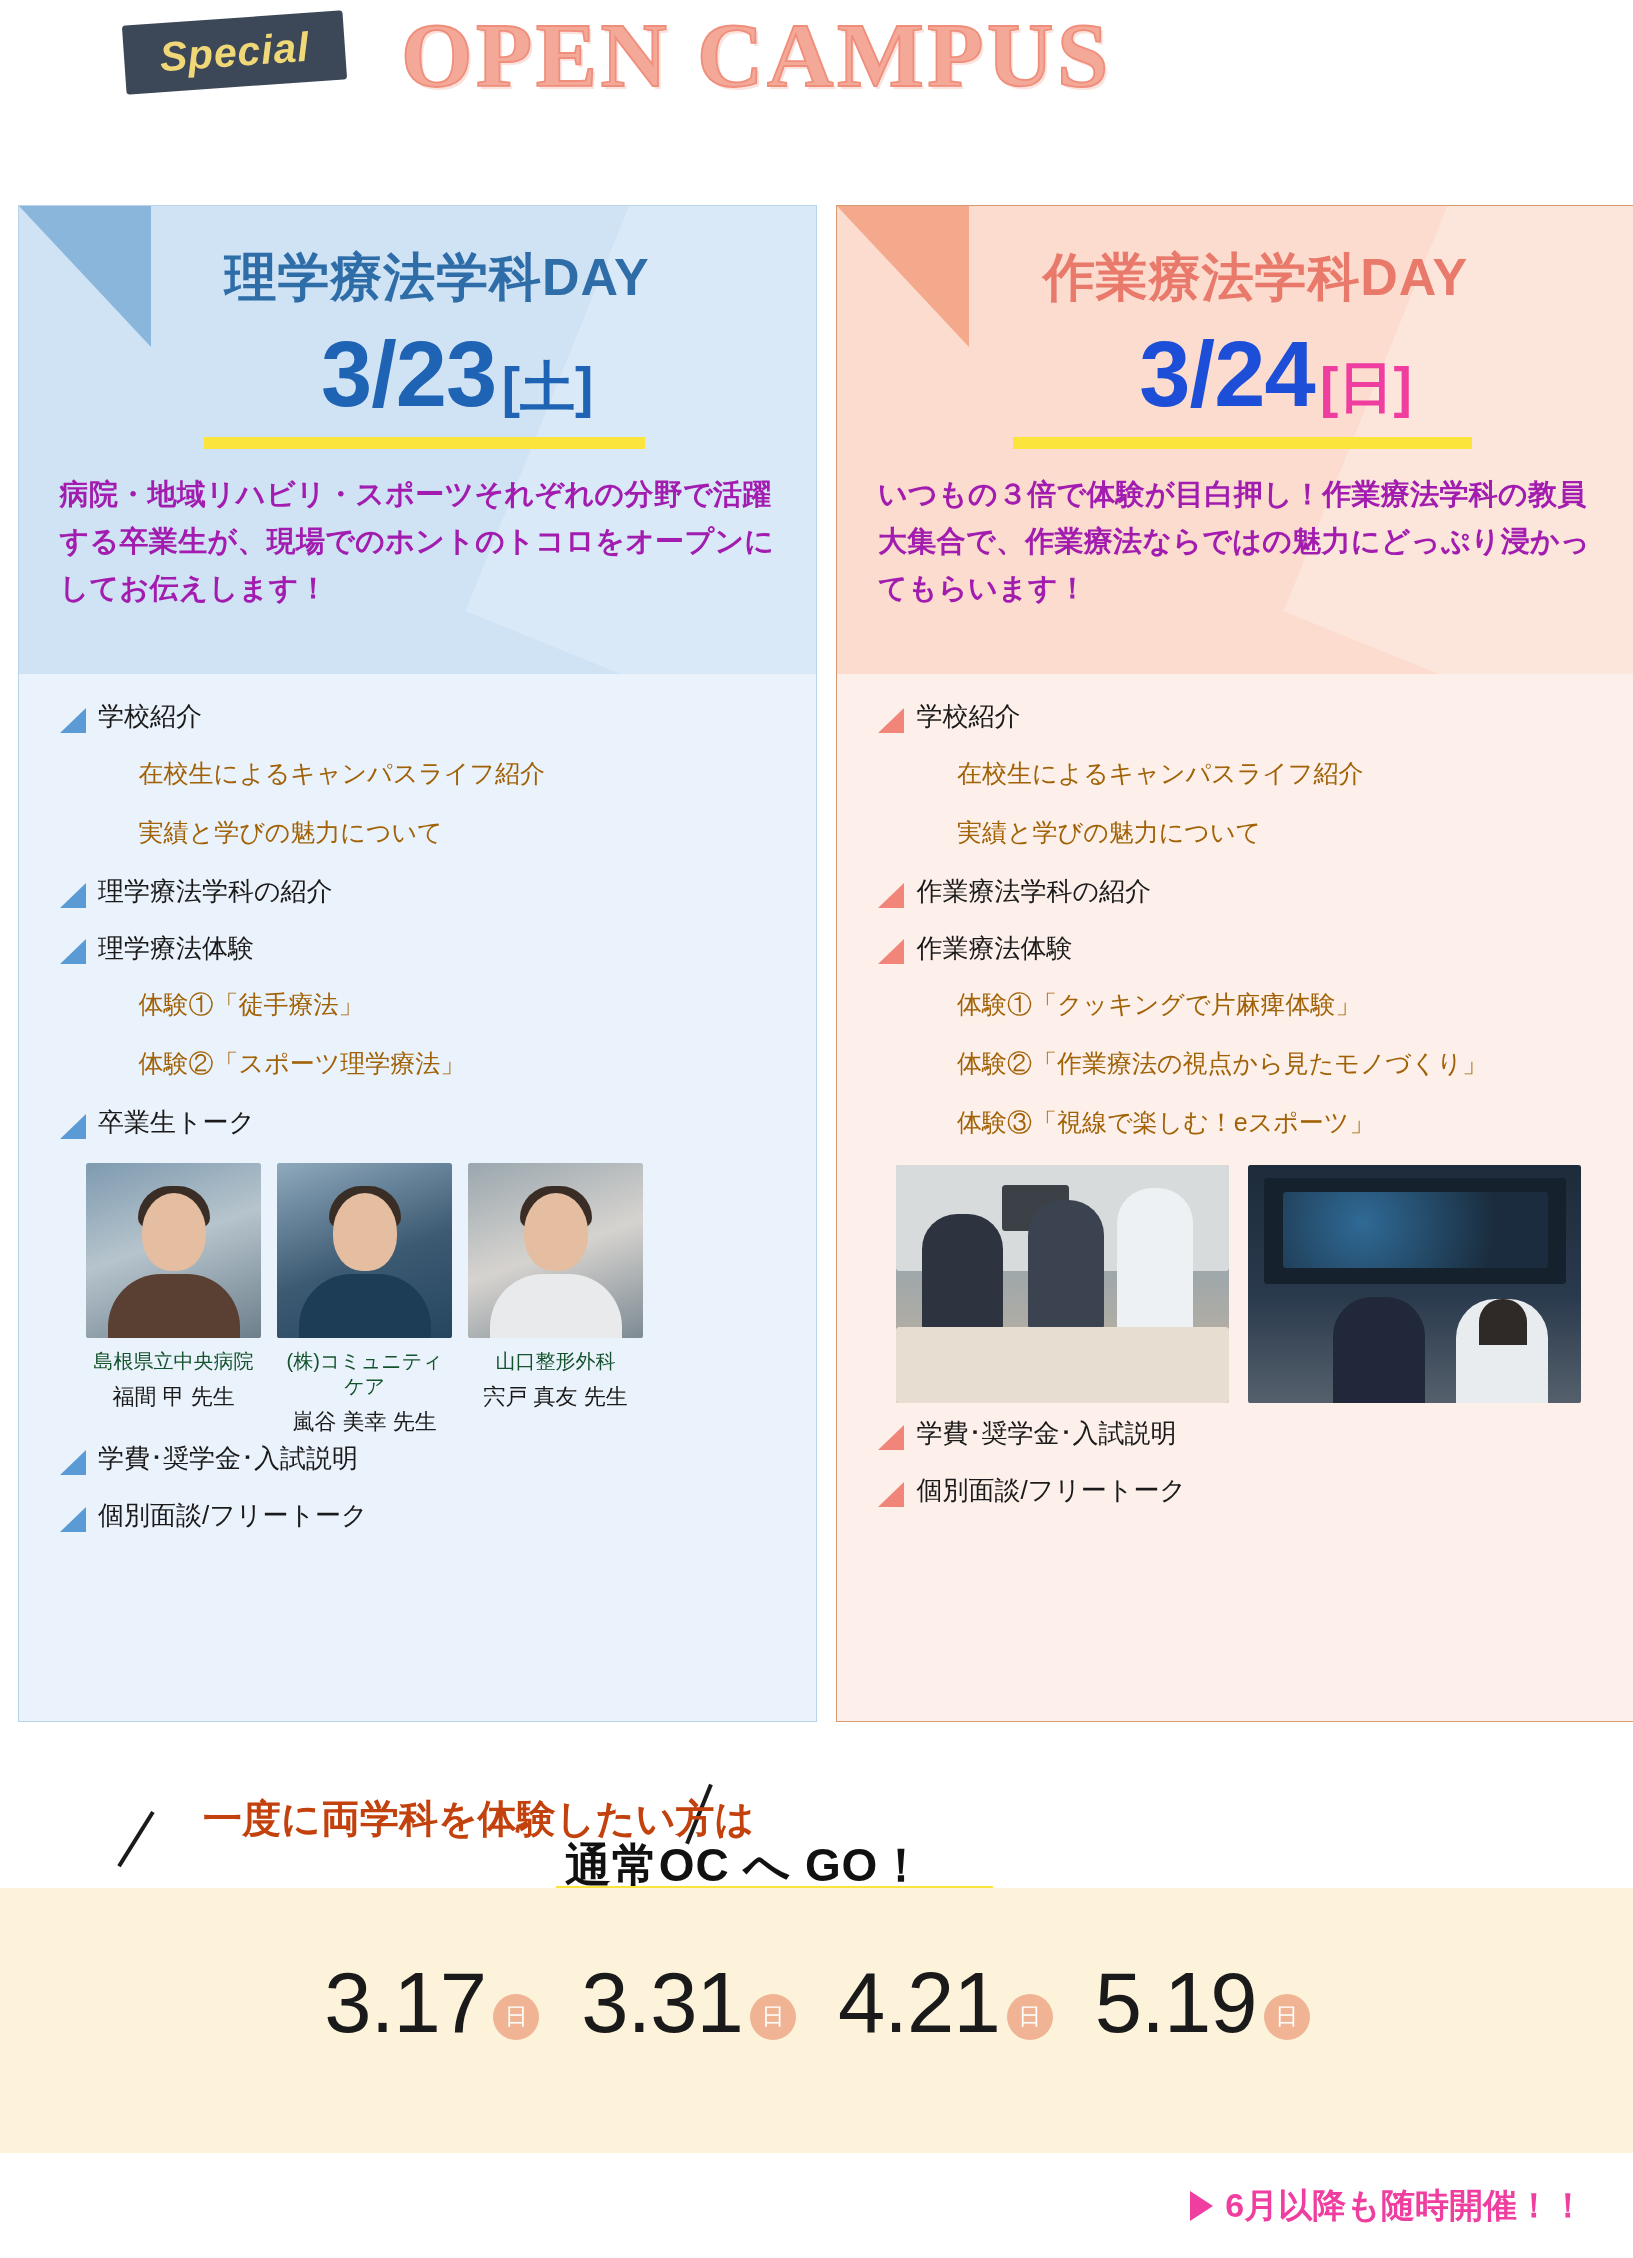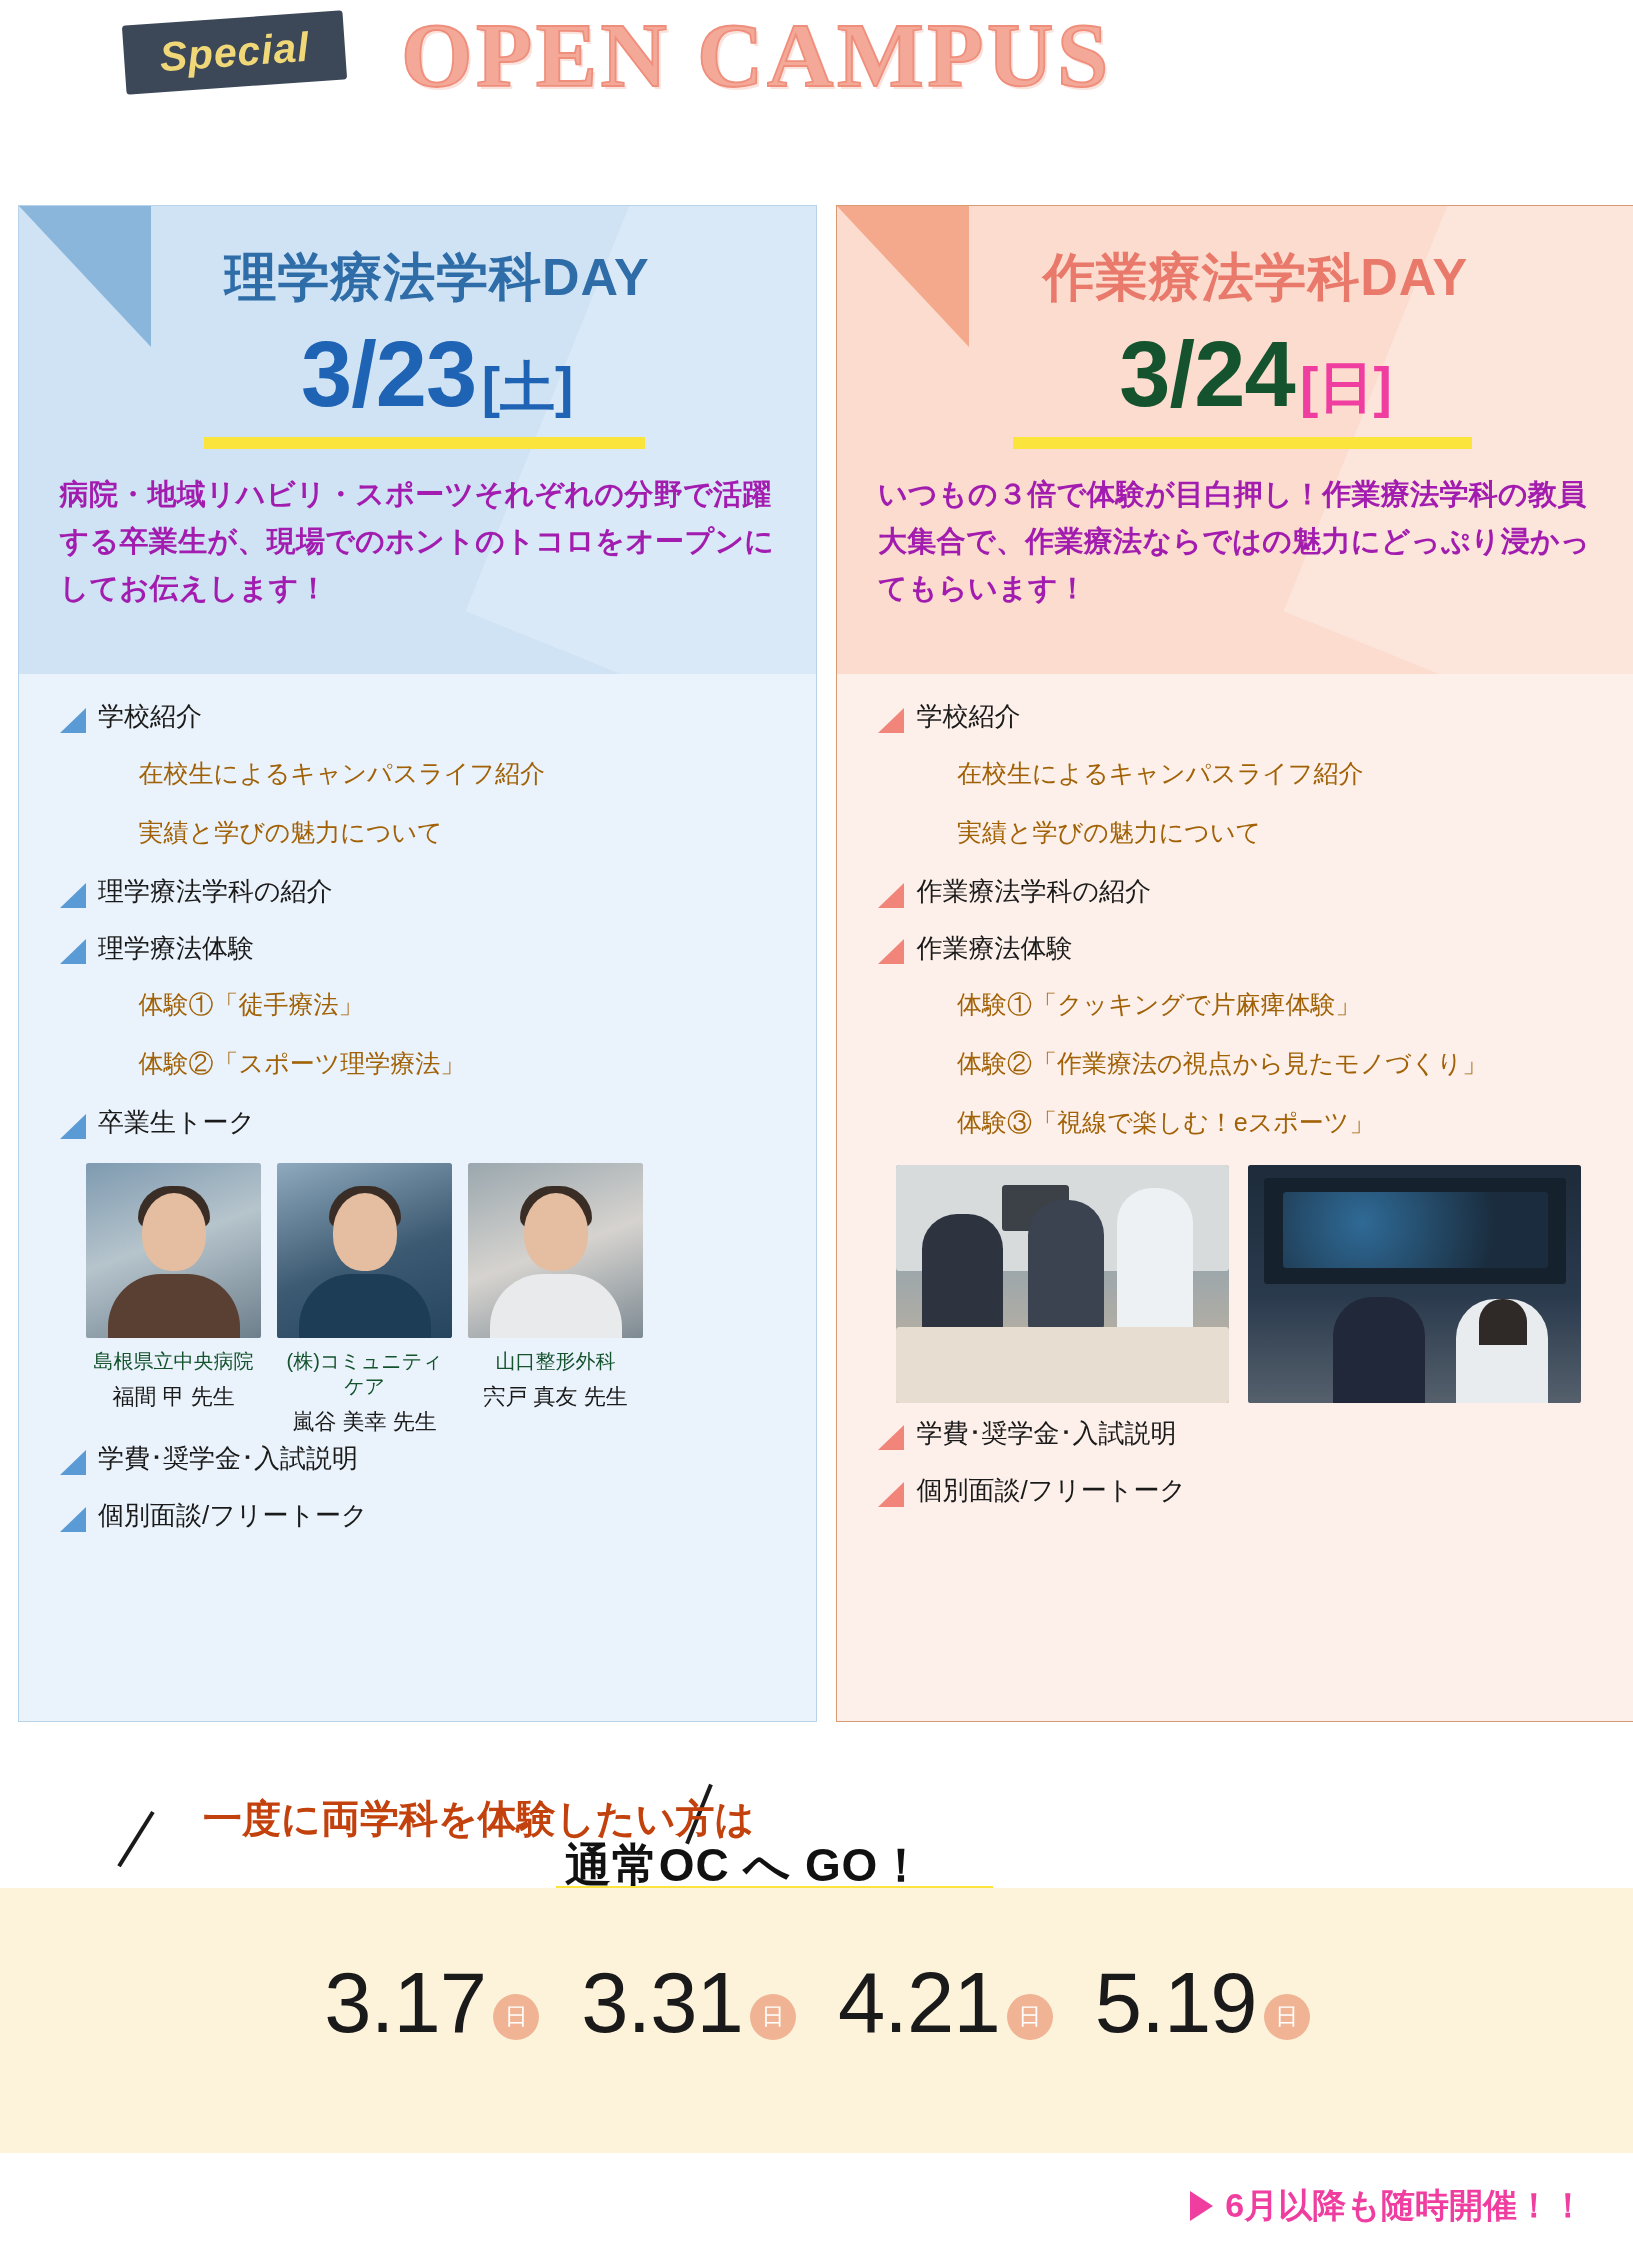--- a/index.html
+++ b/index.html
@@ -119,29 +119,30 @@
   }
   .card-pt .dept-title { color: #2e6da8; }
   .card-ot .dept-title { color: #e8796b; }
 
   .date-row {
     position: absolute;
     top: 116px;
     width: 100%;
     text-align: center;
     white-space: nowrap;
+    margin-left: 20px;
   }
   .date-big {
     font-size: 92px;
     font-weight: bold;
     font-family: "Liberation Sans", sans-serif;
     letter-spacing: -0.9px;
   }
   .card-pt .date-big { color: #1f63b4; }
-  .card-ot .date-big { color: #14532d; }
+  .card-ot .date-big { color: #1d4ed8; }
   .date-dow {
     font-size: 55px;
     font-weight: bold;
     margin-left: 5.3px;
   }
   .card-pt .date-dow { color: #1f63b4; }
   .card-ot .date-dow { color: #ef3ea0; }
   .date-underline {
     position: absolute;
     height: 11.5px;

